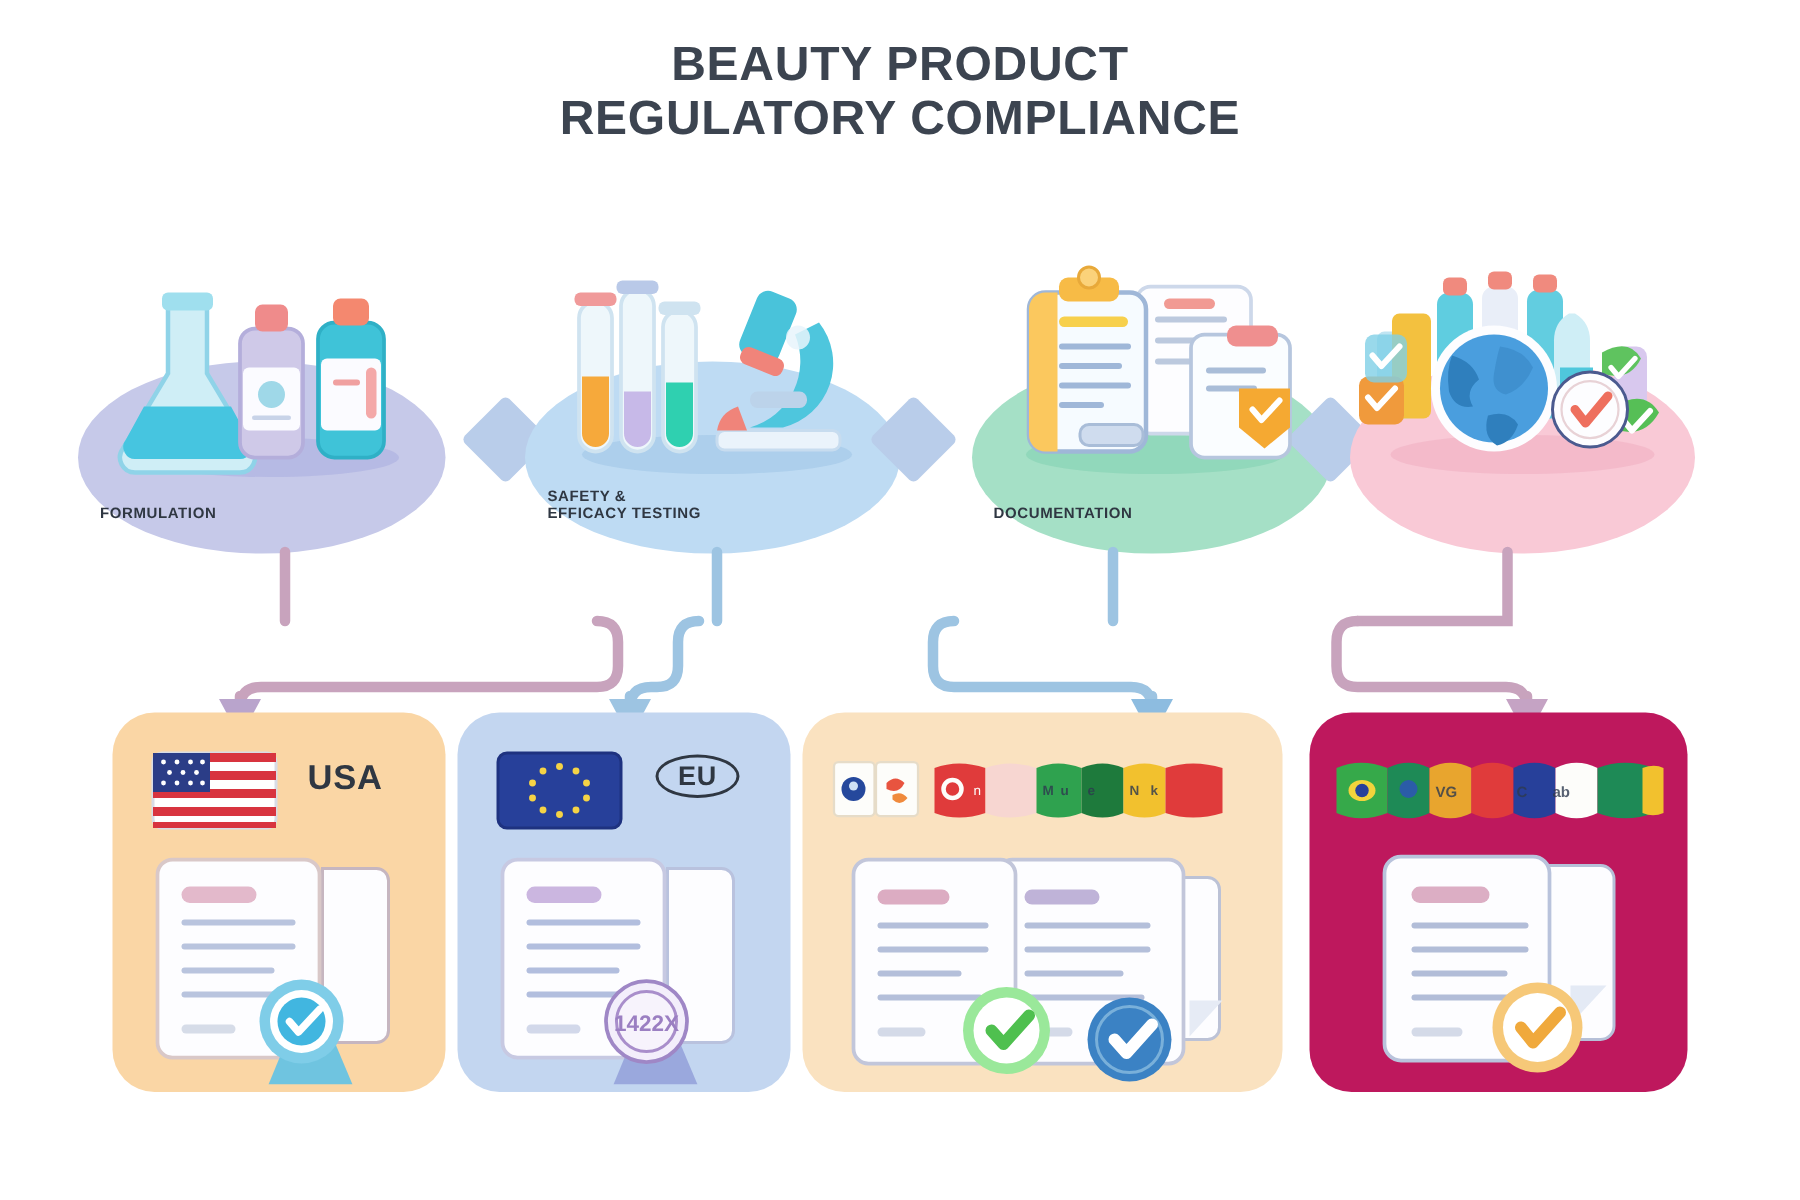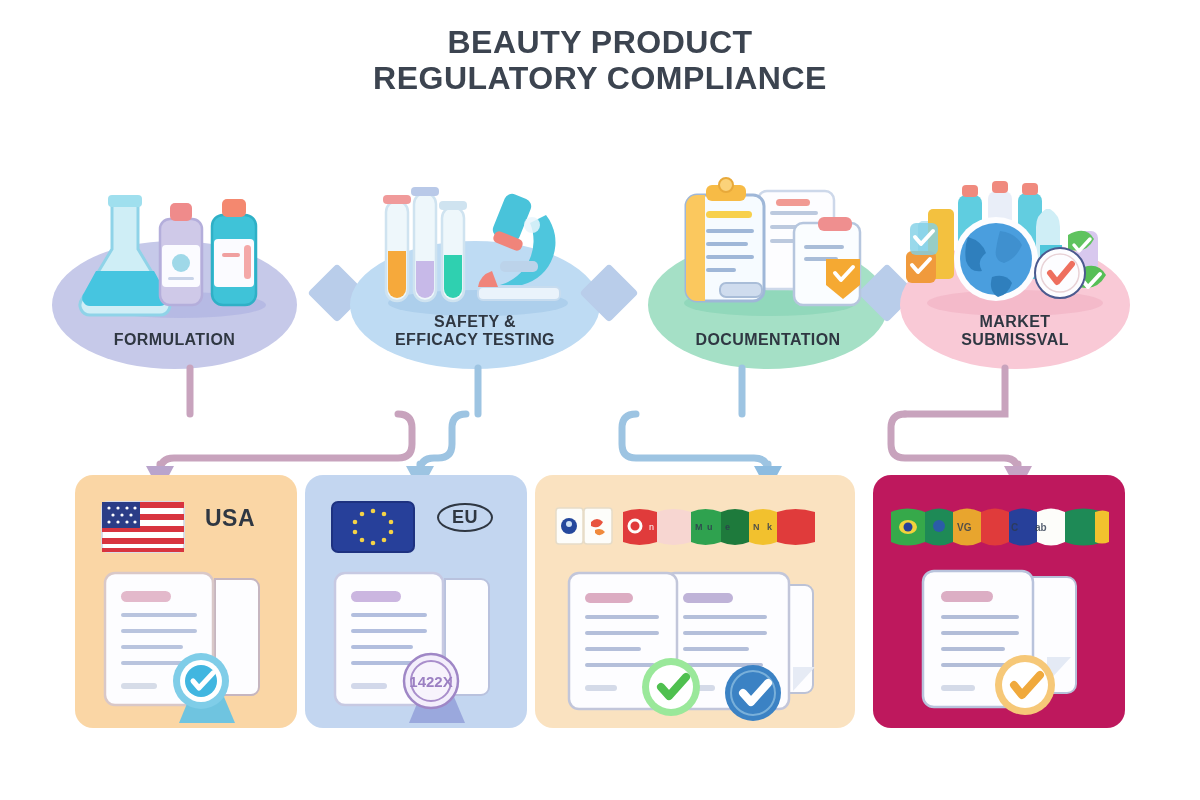--- a/index.html
+++ b/index.html
@@ -25,22 +25,21 @@
   
   .stage { position:absolute; }
   .stage-ellipse {
     position:absolute; left:0; top:0;
     width:100%; height:100%;
     border-radius:50%;
   }
   .stage-label {
     position:absolute; left:6%; width:88%;
     bottom:16%;
-    text-align:center;
-    font-size:16px; font-weight:bold; letter-spacing:.4px;
+    font-size:10px; font-weight:bold; letter-spacing:.4px;
     color:#2f3742; line-height:1.12;
     white-space:pre-line;
     z-index:5;
   }
   .stage-art {
     position:absolute; left:0; width:100%;
     bottom:40%; height:130px;
     z-index:4; pointer-events:none;
   }
 
@@ -50,21 +49,21 @@
     background:#b9cdea; transform:rotate(45deg);
     border-radius:4px;
   }
 
   
   #connectors { position:absolute; left:0; top:0; width:1200px; height:800px; z-index:2; }
 
   
   .card {
     position:absolute;
-    border-radius:18px;
+    border-radius:28px;
     overflow:hidden;
     z-index:3;
   }
   .card-flags {
     position:absolute; top:16px; left:0; width:100%; height:70px;
     display:flex; align-items:center; z-index:4;
   }
   .card-code {
     position:absolute; top:30px;
     font-size:23px; font-weight:bold; color:#2f3742;
@@ -245,22 +244,20 @@
       <circle cx="96" cy="84" r="42" fill="#fdfdff"></circle>
       <circle cx="96" cy="84" r="36" fill="#4a9ede"></circle>
       <path d="M68 62 q14 4 18 16 q-10 8 -4 18 q-12 2 -16 -10 q-2 -14 2 -24 z" fill="#2f7fbd"></path>
       <path d="M100 56 q16 2 22 14 q-6 14 -18 18 q-10 -2 -8 -14 q2 -12 4 -18 z" fill="#3f90cf"></path>
       <path d="M92 102 q14 -4 20 6 q-4 12 -14 14 q-10 -6 -6 -20 z" fill="#2f7fbd"></path>
 
       <circle cx="160" cy="98" r="25" fill="#fdfdff" stroke="#4b5a8f" stroke-width="2"></circle>
       <circle cx="160" cy="98" r="19" fill="#fdfdff" stroke="#e8d2d6" stroke-width="1.5"></circle>
       <path d="M150 98 l7 9 l15 -18" stroke="#ee6f5e" stroke-width="6" fill="none" stroke-linecap="round" stroke-linejoin="round"></path>
     </svg>
-    <div class="stage-label">MARKET
-SUBMISSVAL</div>
   </div>
 
   <div class="card" style="left:75px; top:475px; width:222px; height:253px; background:#fad6a5;">
     <div class="card-flags" style="padding-left:22px;">
       <svg width="92" height="62" viewBox="0 0 92 62">
         <rect x="5" y="7" width="82" height="50" rx="6" fill="#ffffff" stroke="#d8dce6" stroke-width="2"></rect>
         <g fill="#d8343f">
           <rect x="5" y="7" width="82" height="6"></rect>
             <rect x="5" y="19" width="82" height="6"></rect>
           <rect x="5" y="31" width="82" height="6"></rect>

